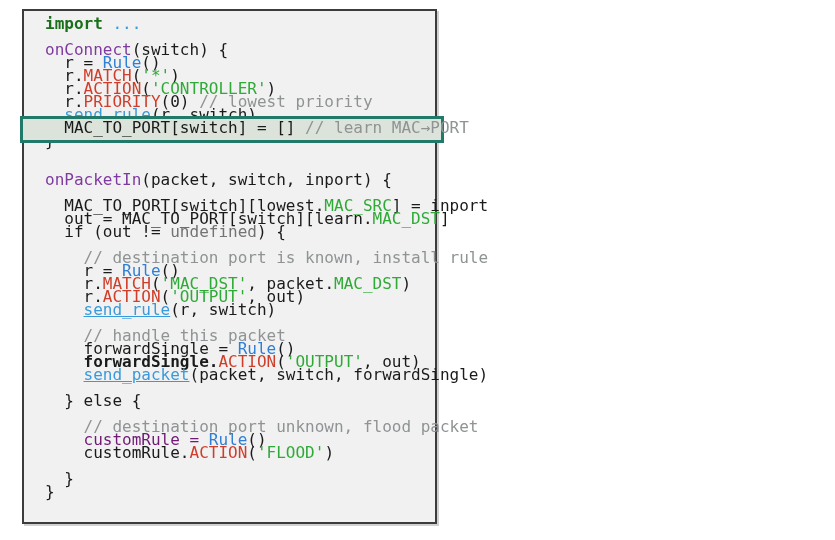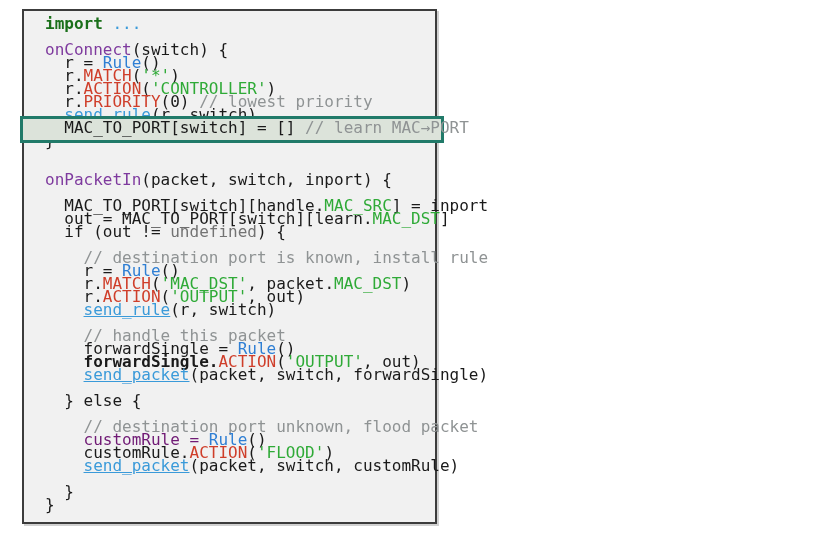--- a/index.html
+++ b/index.html
@@ -77,41 +77,40 @@
         <div class="line"><span style="color: rgb(26, 26, 26);">  r.</span><span style="color: rgb(207, 62, 42);">MATCH</span><span style="color: rgb(26, 26, 26);">(</span><span style="color: rgb(47, 170, 55);">'*'</span><span style="color: rgb(26, 26, 26);">)</span></div>
         <div class="line"><span style="color: rgb(26, 26, 26);">  r.</span><span style="color: rgb(207, 62, 42);">ACTION</span><span style="color: rgb(26, 26, 26);">(</span><span style="color: rgb(47, 170, 55);">'CONTROLLER'</span><span style="color: rgb(26, 26, 26);">)</span></div>
         <div class="line"><span style="color: rgb(26, 26, 26);">  r.</span><span style="color: rgb(207, 62, 42);">PRIORITY</span><span style="color: rgb(26, 26, 26);">(0) </span><span style="color: rgb(143, 147, 148);">// lowest priority</span></div>
         <div class="line"><span style="color: rgb(26, 26, 26);">  </span><span style="color: rgb(58, 154, 217); text-decoration: underline;">send_rule</span><span style="color: rgb(26, 26, 26);">(r, switch)</span></div>
         <div class="line hl"><span style="color: rgb(26, 26, 26);">  MAC_TO_PORT[switch] = [] </span><span style="color: rgb(143, 147, 148);">// learn MAC→PORT</span></div>
         <div class="line"><span style="color: rgb(26, 26, 26);">}</span></div>
         <div class="line">&nbsp;</div>
         <div class="line">&nbsp;</div>
         <div class="line"><span style="color: rgb(126, 58, 158);">onPacketIn</span><span style="color: rgb(26, 26, 26);">(packet, switch, inport) {</span></div>
         <div class="line">&nbsp;</div>
-        <div class="line"><span style="color: rgb(26, 26, 26);">  MAC_TO_PORT[switch][handle.</span><span style="color: rgb(47, 170, 55);">MAC_SRC</span><span style="color: rgb(26, 26, 26);">] = inport</span></div>
+        <div class="line"><span style="color: rgb(26, 26, 26);">  MAC_TO_PORT[switch][lowest.</span><span style="color: rgb(47, 170, 55);">MAC_SRC</span><span style="color: rgb(26, 26, 26);">] = inport</span></div>
         <div class="line"><span style="color: rgb(26, 26, 26);">  out = MAC_TO_PORT[switch][learn.</span><span style="color: rgb(47, 170, 55);">MAC_DST</span><span style="color: rgb(26, 26, 26);">]</span></div>
         <div class="line"><span style="color: rgb(26, 26, 26);">  if (out != </span><span style="color: #737373;">undefined</span><span style="color: rgb(26, 26, 26);">) {</span></div>
         <div class="line">&nbsp;</div>
         <div class="line"><span style="color: rgb(26, 26, 26);">    </span><span style="color: rgb(143, 147, 148);">// destination port is known, install rule</span></div>
         <div class="line"><span style="color: rgb(26, 26, 26);">    r = </span><span style="color: rgb(47, 127, 212);">Rule</span><span style="color: rgb(26, 26, 26);">()</span></div>
         <div class="line"><span style="color: rgb(26, 26, 26);">    r.</span><span style="color: rgb(207, 62, 42);">MATCH</span><span style="color: rgb(26, 26, 26);">(</span><span style="color: rgb(47, 170, 55);">'MAC_DST'</span><span style="color: rgb(26, 26, 26);">, packet.</span><span style="color: rgb(47, 170, 55);">MAC_DST</span><span style="color: rgb(26, 26, 26);">)</span></div>
         <div class="line"><span style="color: rgb(26, 26, 26);">    r.</span><span style="color: rgb(207, 62, 42);">ACTION</span><span style="color: rgb(26, 26, 26);">(</span><span style="color: rgb(47, 170, 55);">'OUTPUT'</span><span style="color: rgb(26, 26, 26);">, out)</span></div>
         <div class="line"><span style="color: rgb(26, 26, 26);">    </span><span style="color: rgb(58, 154, 217); text-decoration: underline;">send_rule</span><span style="color: rgb(26, 26, 26);">(r, switch)</span></div>
         <div class="line">&nbsp;</div>
         <div class="line"><span style="color: rgb(26, 26, 26);">    </span><span style="color: rgb(143, 147, 148);">// handle this packet</span></div>
         <div class="line"><span style="color: rgb(26, 26, 26);">    forwardSingle = </span><span style="color: rgb(47, 127, 212);">Rule</span><span style="color: rgb(26, 26, 26);">()</span></div>
         <div class="line"><span style="color: rgb(26, 26, 26); font-weight: bold;">    forwardSingle.</span><span style="color: rgb(207, 62, 42);">ACTION</span><span style="color: rgb(26, 26, 26);">(</span><span style="color: rgb(47, 170, 55);">'OUTPUT'</span><span style="color: rgb(26, 26, 26);">, out)</span></div>
         <div class="line"><span style="color: rgb(26, 26, 26);">    </span><span style="color: rgb(58, 154, 217); text-decoration: underline;">send_packet</span><span style="color: rgb(26, 26, 26);">(packet, switch, forwardSingle)</span></div>
         <div class="line">&nbsp;</div>
         <div class="line"><span style="color: rgb(26, 26, 26);">  } else {</span></div>
         <div class="line">&nbsp;</div>
         <div class="line"><span style="color: rgb(26, 26, 26);">    </span><span style="color: rgb(143, 147, 148);">// destination port unknown, flood packet</span></div>
         <div class="line"><span style="color: #701a75;">    customRule = </span><span style="color: rgb(47, 127, 212);">Rule</span><span style="color: rgb(26, 26, 26);">()</span></div>
         <div class="line"><span style="color: rgb(26, 26, 26);">    customRule.</span><span style="color: rgb(207, 62, 42);">ACTION</span><span style="color: rgb(26, 26, 26);">(</span><span style="color: rgb(47, 170, 55);">'FLOOD'</span><span style="color: rgb(26, 26, 26);">)</span></div>
-        <div class="line"><span style="color: rgb(26, 26, 26);">    </span><span style="color: rgb(58, 154, 217); text-decoration: underline;">send_packet</span><span style="color: rgb(26, 26, 26);">(packet, switch, customRule)</span></div>
         <div class="line">&nbsp;</div>
         <div class="line"><span style="color: rgb(26, 26, 26);">  }</span></div>
         <div class="line"><span style="color: rgb(26, 26, 26);">}</span></div>
       </div>
   </div>
 
 
 </div>
 
 </body></html>

